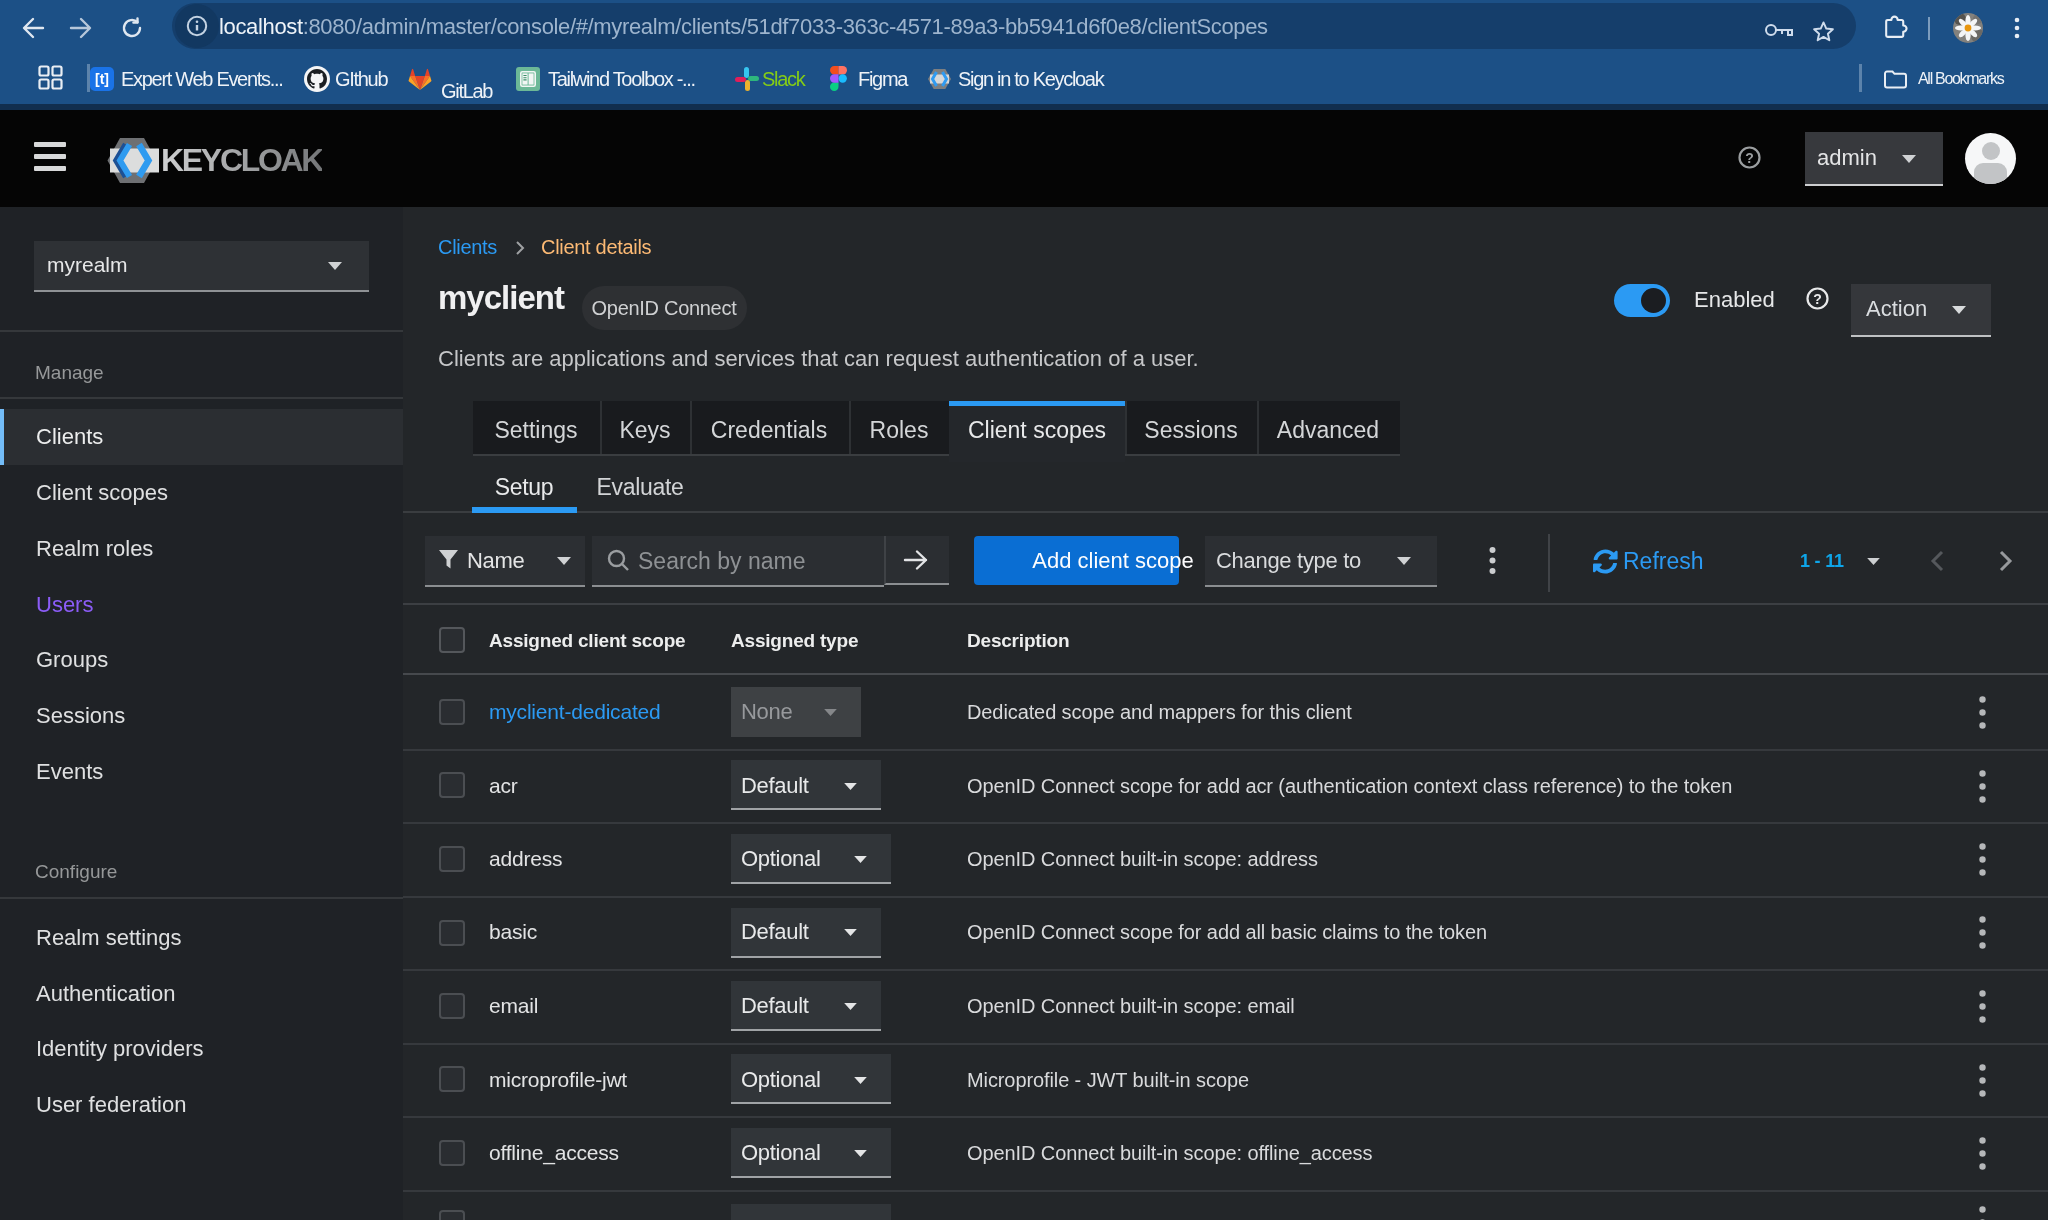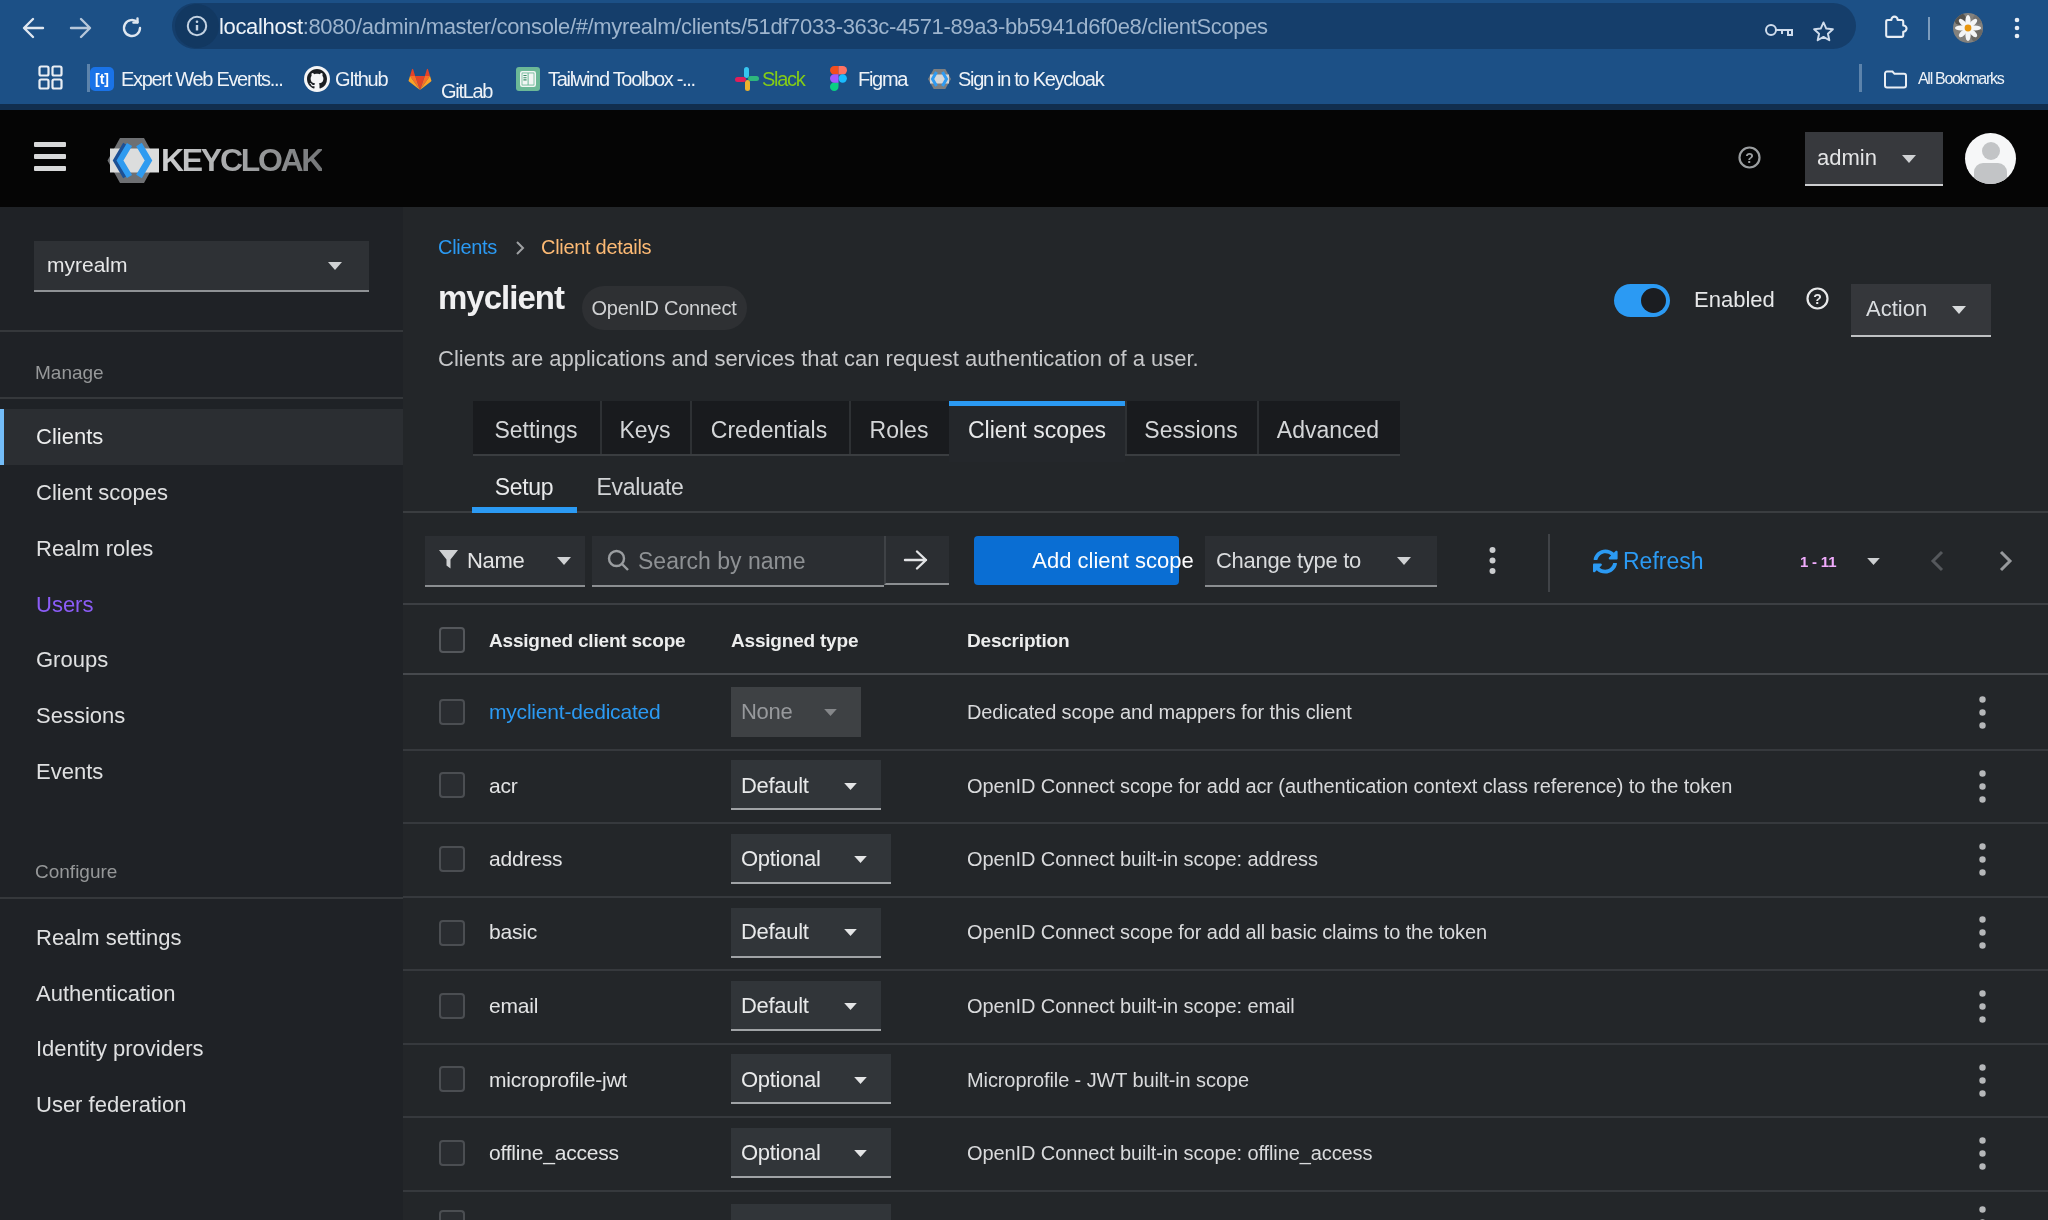--- a/index.html
+++ b/index.html
@@ -272,21 +272,21 @@
 <svg style="left:1489px;top:546px;" width="7" height="29" viewBox="0 0 7 29" fill="#cbcdcf">
     <circle cx="3.5" cy="4" r="3"></circle>
     <circle cx="3.5" cy="14.5" r="3"></circle>
     <circle cx="3.5" cy="25" r="3"></circle>
   </svg>
 <div class="a" style="left:1548px;top:534px;width:2px;height:58px;background:#404347;"></div>
 <svg style="left:1593px;top:549px;" width="25" height="25" viewBox="0 0 512 512" fill="#2b9af3">
     <path d="M370.72 133.28C339.458 104.008 298.888 87.962 255.848 88c-77.458.068-144.328 53.178-162.791 126.85-1.344 5.363-6.122 9.15-11.651 9.15H24.103c-7.498 0-13.194-6.807-11.807-14.176C33.933 94.924 134.813 8 256 8c66.448 0 126.791 26.136 171.315 68.685L463.03 41.01C478.149 25.891 504 36.6 504 57.941V192c0 13.255-10.745 24-24 24H345.941c-21.342 0-32.05-25.851-16.971-40.971l41.75-41.749zM24 296h134.059c21.342 0 32.05 25.851 16.971 40.971l-41.75 41.75c31.262 29.273 71.835 45.319 114.876 45.28 77.418-.07 144.315-53.144 162.787-126.849 1.344-5.363 6.122-9.15 11.651-9.15h57.304c7.498 0 13.194 6.807 11.807 14.176C470.067 417.076 369.187 504 248 504c-66.448 0-126.791-26.136-171.315-68.685L41.01 470.99C25.851 486.109 0 475.4 0 454.059V320c0-13.255 10.745-24 24-24z"></path>
   </svg>
 <div class="t" style="left:1623px;top:561px;font-size:23px;color:#2b9af3;">Refresh</div>
-<div class="t" style="left:1800px;top:561px;font-size:15px;font-weight:600;color:#f0abfc;letter-spacing:-0.2px;">1 - 11</div>
+<div class="t" style="left:1800px;top:561px;font-size:18px;font-weight:600;color:#0ea5e9;letter-spacing:-0.2px;">1 - 11</div>
 <svg style="left:1866px;top:557px;" width="15" height="9" viewBox="0 0 16 10">
     <polygon points="1,1 15,1 8,9" fill="#cdcfd1"></polygon>
   </svg>
 <svg style="left:1930px;top:550px;" width="14" height="22" viewBox="0 0 14 22" fill="none" stroke="#55585c" stroke-width="3">
     <path d="M12 2 L3 11 L12 20"></path>
   </svg>
 <svg style="left:1999px;top:550px;" width="14" height="22" viewBox="0 0 14 22" fill="none" stroke="#97999c" stroke-width="3">
     <path d="M2 2 L11 11 L2 20"></path>
   </svg>
 <div class="a" style="left:403px;top:603px;width:1645px;height:2px;background:#3c3f43;"></div>

